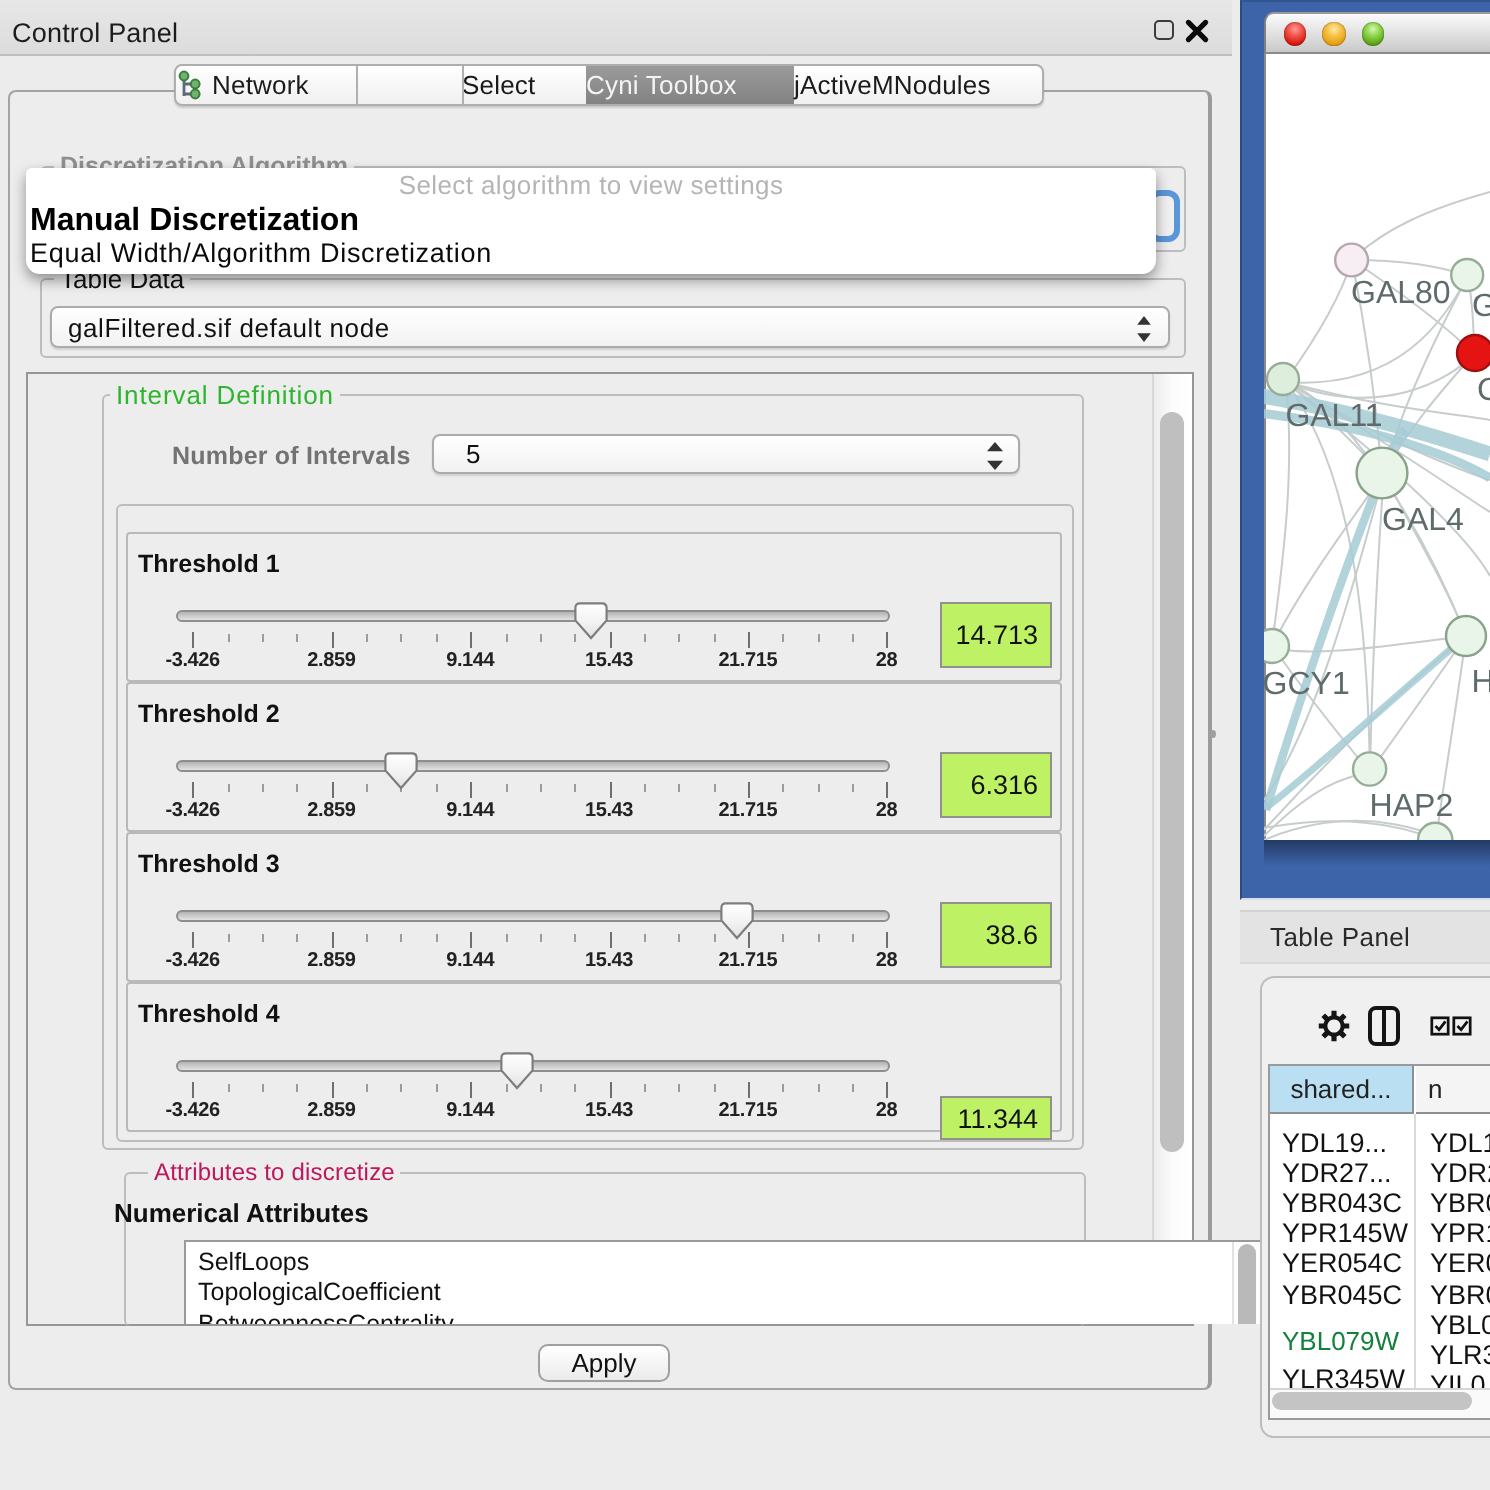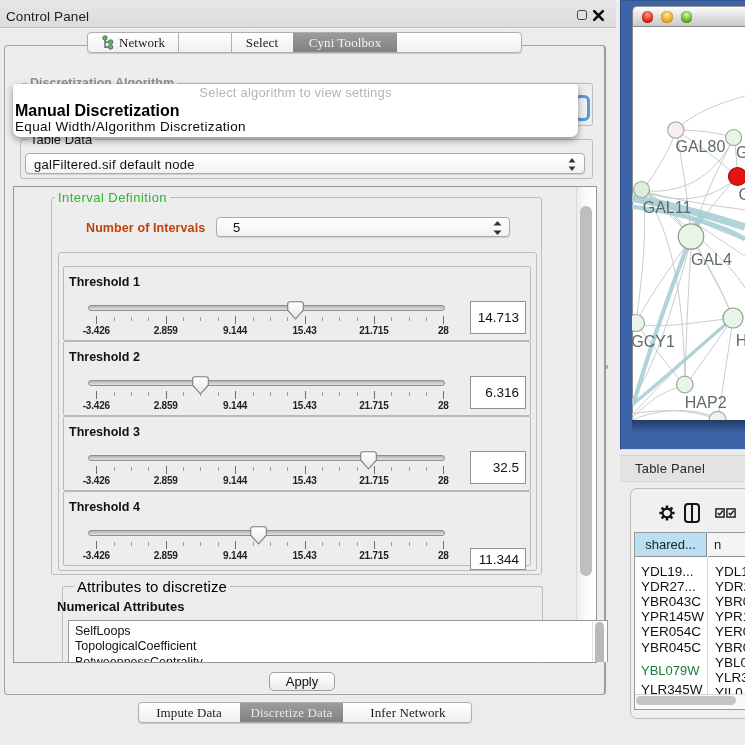--- a/index.html
+++ b/index.html
@@ -1,27 +1,27 @@
 <!DOCTYPE html>
 <html><head><meta charset="utf-8">
 <style>
 *{margin:0;padding:0;box-sizing:border-box;}
 html,body{width:745px;height:745px;}
 body{font-family:"Liberation Sans",sans-serif;background:#ececec;overflow:hidden;}
 #root{position:absolute;left:0;top:0;width:745px;height:745px;overflow:hidden;}
 .abs{position:absolute;}
 .etch{border:1px solid #bdbdbd;border-radius:3px;}
 .glabel{position:absolute;background:#ededed;padding:0 3px;line-height:13px;}
-.seg{position:absolute;top:0;height:100%;display:flex;align-items:center;justify-content:center;
- font-size:13px;color:#1b1b1b;letter-spacing:.1px;font-family:Liberation Serif, serif;}
+.seg{position:absolute;top:0;height:100%;display:flex;align-items:center;
+ font-size:13px;color:#1b1b1b;letter-spacing:.1px;}
 .combo{position:absolute;background:linear-gradient(#ffffff,#f2f2f2);border:1px solid #ababab;
  border-radius:4px;box-shadow:0 1px 1px rgba(0,0,0,.12);}
 .combo .txt{position:absolute;left:8px;top:50%;transform:translateY(-50%);font-size:13px;color:#111;letter-spacing:.3px;}
 .updn{position:absolute;width:9px;}
-.tfield{position:absolute;background:#ffffff;border:1px solid #919191;
+.tfield{position:absolute;background:#bef264;border:1px solid #919191;
  font-size:13.5px;color:#111;text-align:right;padding:0 6px 0 0;display:flex;align-items:center;justify-content:flex-end;}
 .tick{position:absolute;width:1px;background:#6f6f6f;}
 .tickm{position:absolute;width:1px;background:#9c9c9c;}
 .tlab{position:absolute;font-size:10px;font-weight:bold;color:#222;transform:translateX(-50%);letter-spacing:-0.2px;}
 .bold{font-weight:bold;}
 </style></head><body>
 <div id="root">
 
 <div class="abs" style="left:0;top:0;width:616px;height:28px;background:linear-gradient(#e7e7e7,#dcdcdc);border-bottom:1px solid #c0c0c0;"></div>
 <div class="abs" style="left:6px;top:8.5px;font-size:13.5px;color:#1c1c1c;letter-spacing:.1px;">Control Panel</div>
@@ -35,20 +35,21 @@
 <div class="abs" style="left:87px;top:32px;width:435px;height:21px;border-radius:4px;border:1px solid #aeaeae;background:linear-gradient(#ffffff,#f0f0f0);box-shadow:0 1px 1px rgba(0,0,0,.15);overflow:hidden;">
 <div class="seg" style="left:0px;width:90px;"><svg width="14" height="17" viewBox="0 0 14 17" style="margin-right:4px;">
           <path d="M4,5 L4,14 M4,8 L9,8 M4,13 L9,13" stroke="#5a6a7a" stroke-width="1.4" fill="none"></path>
           <circle cx="4" cy="4" r="2.2" fill="#6db36d" stroke="#3e7d3e" stroke-width="1"></circle>
           <circle cx="9.6" cy="8" r="2.2" fill="#6db36d" stroke="#3e7d3e" stroke-width="1"></circle>
           <circle cx="9.6" cy="13" r="2.2" fill="#6db36d" stroke="#3e7d3e" stroke-width="1"></circle>
         </svg>Network</div>
 <div class="seg" style="left:90px;width:53px;margin-top:23px;">Style</div>
 <div class="seg" style="left:143px;width:62px;">Select</div>
 <div class="seg" style="left:205px;width:104px;background:linear-gradient(#9b9b9b,#828282);color:#f4f4f4;">Cyni Toolbox</div>
+<div class="seg" style="left:309px;width:126px;">jActiveMNodules</div>
 <div class="abs" style="left:90px;top:0;width:1px;height:21px;background:#b0b0b0;"></div>
 <div class="abs" style="left:143px;top:0;width:1px;height:21px;background:#b0b0b0;"></div>
 </div>
 
 <div class="abs etch" style="left:20px;top:83px;width:573px;height:43px;"></div>
 <div class="glabel bold" style="left:27px;top:76.5px;font-size:12.5px;color:#8f8f8f;">Discretization Algorithm</div>
 <div class="combo" style="left:25px;top:96px;width:563px;height:24px;"></div>
 <div class="abs" style="left:574px;top:95px;width:16px;height:26px;border:3px solid #5a97d8;border-radius:6px;background:#f0f0f0;"></div>
 
 <div class="abs etch" style="left:20px;top:139px;width:573px;height:40px;"></div>
@@ -62,21 +63,21 @@
 </div>
 
 <div class="abs" style="left:13px;top:186px;width:584px;height:477px;background:#ededed;border:1px solid #969696;overflow:hidden;">
 </div>
 
 <div class="abs" style="left:576px;top:187px;width:20px;height:475px;background:linear-gradient(to right,#ececec,#fbfbfb 45%,#ffffff);border-left:1px solid #d9d9d9;"></div>
 <div class="abs" style="left:580px;top:206px;width:12px;height:370px;background:#bfbfbf;border-radius:6px;"></div>
 
 <div class="abs etch" style="left:51px;top:197px;width:491px;height:378px;"></div>
 <div class="glabel" style="left:55px;top:191px;font-size:13px;color:#2db52d;letter-spacing:.45px;">Interval Definition</div>
-<div class="abs bold" style="left:86px;top:221px;font-size:12.5px;color:#c2410c;letter-spacing:.1px;">Number of Intervals</div>
+<div class="abs bold" style="left:86px;top:221px;font-size:12.5px;color:#737373;letter-spacing:.1px;">Number of Intervals</div>
 <div class="combo" style="left:216px;top:217px;width:294px;height:20px;">
  <div class="txt" style="left:16px;">5</div>
  <svg class="updn" style="right:7px;top:3px;" height="14" viewBox="0 0 9 14">
   <path d="M4.5,0 L8.5,4.6 L0.5,4.6 Z" fill="#333"></path>
         <path d="M4.5,14 L8.5,9.4 L0.5,9.4 Z" fill="#333"></path>
  </svg>
 </div>
 <div class="abs etch" style="left:58px;top:252px;width:479px;height:319px;"></div>
 
 <div class="abs" style="left:63px;top:266px;width:468px;height:75px;border:1px solid #b9b9b9;border-radius:2px;"></div>
@@ -194,21 +195,21 @@
     <svg class="abs" style="left:359.5px;top:451px;" width="17" height="19" viewBox="0 0 17 19">
 <defs>
         <linearGradient id="kg3" x1="0" y1="0" x2="0" y2="1">
 <stop offset="0" stop-color="#ffffff"></stop>
           <stop offset="0.55" stop-color="#f2f2f2"></stop>
           <stop offset="1" stop-color="#e2e2e2"></stop>
         </linearGradient>
       </defs>
 <path d="M3,0.7 L14,0.7 Q16.3,0.7 16.3,3 L16.3,9.2 L8.5,18 L0.7,9.2 L0.7,3 Q0.7,0.7 3,0.7 Z" fill="url(#kg3)" stroke="#7d7d7d" stroke-width="1.1"></path>
 </svg>
-    <div class="tfield" style="left:470px;top:451px;width:56px;height:33px;">32.5</div>
+    <div class="tfield" style="left:470px;top:451px;width:56px;height:33px;">38.6</div>
 <div class="abs" style="left:63px;top:491px;width:468px;height:75px;border:1px solid #b9b9b9;border-radius:2px;"></div>
     <div class="abs bold" style="left:69px;top:500px;font-size:12.5px;color:#111;">Threshold 4</div>
     <div class="abs" style="left:88px;top:530px;width:357px;height:6px;border:1px solid #8e8e8e;border-radius:4px;background:linear-gradient(#b3b3b3,#e3e3e3);"></div>
     <div class="tick" style="left:96.3px;top:541px;height:8px;"></div>
     <div class="tickm" style="left:113.7px;top:542px;height:4px;"></div>
     <div class="tickm" style="left:131.0px;top:542px;height:4px;"></div>
     <div class="tickm" style="left:148.3px;top:542px;height:4px;"></div>
     <div class="tick" style="left:165.7px;top:541px;height:8px;"></div>
     <div class="tickm" style="left:183.0px;top:542px;height:4px;"></div>
     <div class="tickm" style="left:200.4px;top:542px;height:4px;"></div>
@@ -238,35 +239,30 @@
 <stop offset="0" stop-color="#ffffff"></stop>
           <stop offset="0.55" stop-color="#f2f2f2"></stop>
           <stop offset="1" stop-color="#e2e2e2"></stop>
         </linearGradient>
       </defs>
 <path d="M3,0.7 L14,0.7 Q16.3,0.7 16.3,3 L16.3,9.2 L8.5,18 L0.7,9.2 L0.7,3 Q0.7,0.7 3,0.7 Z" fill="url(#kg4)" stroke="#7d7d7d" stroke-width="1.1"></path>
 </svg>
     <div class="tfield" style="left:470px;top:548px;width:56px;height:22px;">11.344</div>
 
 <div class="abs" style="left:62px;top:586px;width:481px;height:77px;border:1px solid #bdbdbd;border-radius:3px;border-bottom:none;"></div>
-<div class="glabel" style="left:74px;top:580px;font-size:15px;color:#000000;letter-spacing:.1px;">Attributes to discretize</div>
+<div class="glabel" style="left:74px;top:580px;font-size:12px;color:#be185d;letter-spacing:.1px;">Attributes to discretize</div>
 <div class="abs bold" style="left:57px;top:598.5px;font-size:13px;color:#111;">Numerical Attributes</div>
-<div class="abs" style="left:68px;top:620px;width:540px;height:42px;background:#fff;border:1px solid #9a9a9a;border-bottom:none;overflow:hidden;">
+<div class="abs" style="left:92px;top:620px;width:540px;height:42px;background:#fff;border:1px solid #9a9a9a;border-bottom:none;overflow:hidden;">
  <div style="position:absolute;left:6px;top:3px;font-size:12.5px;color:#111;line-height:15.4px;">SelfLoops<br>TopologicalCoefficient<br>BetweennessCentrality</div>
  <div style="position:absolute;right:0;top:0;width:15px;height:100%;background:#fdfdfd;border-left:1px solid #e2e2e2;"></div>
  <div style="position:absolute;right:3px;top:1px;width:9px;height:42px;background:#b9b9b9;border-radius:5px 5px 0 0;"></div>
 </div>
 
 <div class="abs" style="left:269px;top:672px;width:66px;height:19px;background:linear-gradient(#ffffff,#ebebeb);border:1px solid #9f9f9f;border-radius:5px;display:flex;align-items:center;justify-content:center;font-size:13px;color:#111;">Apply</div>
 
-<div class="abs" style="left:138px;top:702px;width:334px;height:21px;border-radius:4px;border:1px solid #aeaeae;background:linear-gradient(#ffffff,#f0f0f0);box-shadow:0 1px 1px rgba(0,0,0,.15);overflow:hidden;">
-<div class="seg" style="left:0px;width:100px;">Impute Data</div>
-<div class="seg" style="left:101px;width:103px;background:linear-gradient(#9b9b9b,#828282);color:#e9e9e9;">Discretize Data</div>
-<div class="seg" style="left:204px;width:130px;">Infer Network</div>
-</div>
 <div class="abs" style="left:605px;top:365px;width:3px;height:4px;border-radius:50%;background:#a0a0a0;"></div>
 
 <div class="abs" style="left:13px;top:84px;width:565px;height:53px;background:#fff;border-radius:3px 3px 7px 7px;box-shadow:0 3px 7px rgba(0,0,0,.4);"></div>
 <div class="abs" style="left:13px;top:84px;width:565px;height:16px;display:flex;align-items:center;justify-content:center;font-size:13px;color:#b5b5b5;letter-spacing:.2px;">Select algorithm to view settings</div>
 <div class="abs bold" style="left:15px;top:102px;font-size:16px;color:#000;">Manual Discretization</div>
 <div class="abs" style="left:15px;top:119px;font-size:13.5px;color:#0a0a0a;letter-spacing:.35px;">Equal Width/Algorithm Discretization</div>
 
 <div class="abs" style="left:620px;top:0px;width:125px;height:450px;background:#3d64a8;border-left:1px solid #2c4c82;border-top:1px solid #34568e;border-bottom:1px solid #d8dfe9;"></div>
 
 <div class="abs" style="left:632px;top:6px;width:113px;height:21px;background:linear-gradient(#fbfbfb,#c9c9c9);border-radius:5px 0 0 0;border-left:1px solid #808080;border-top:1px solid #9a9a9a;border-bottom:1px solid #8a8a8a;"></div>

